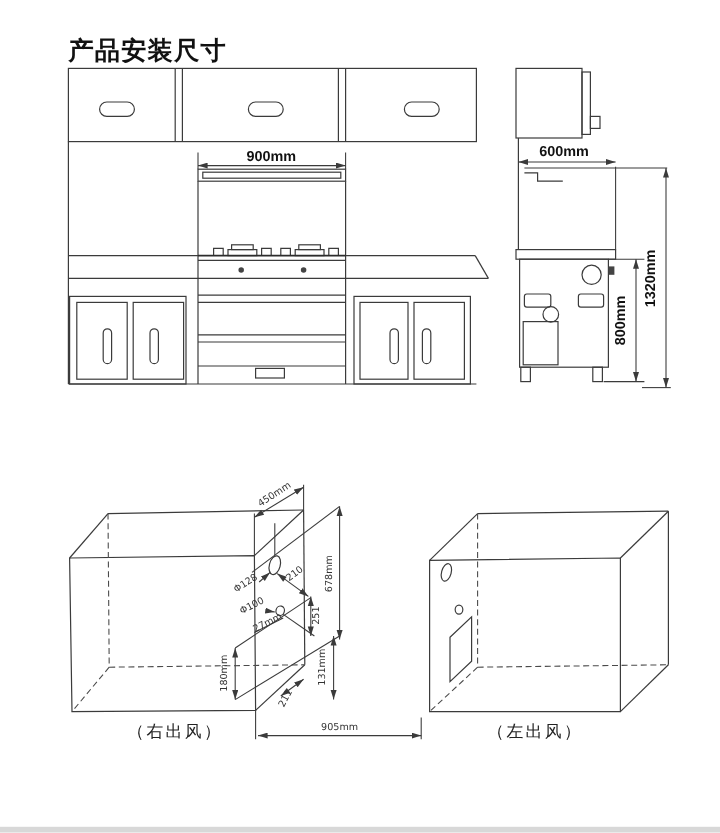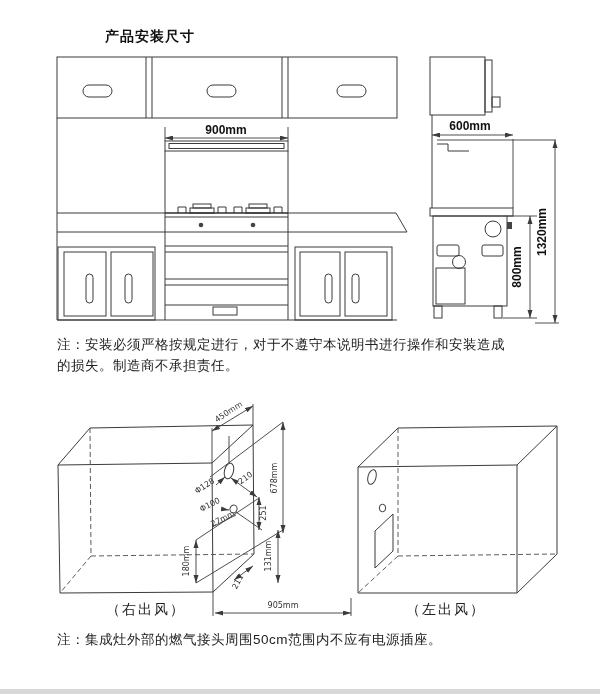--- a/index.html
+++ b/index.html
@@ -2,21 +2,21 @@
 <html><head>
 <meta charset="utf-8">
 <style>
   html,body{margin:0;padding:0;background:#eee;}
   .page{
     position:relative;width:600px;height:694px;background:#fff;
     font-family:"Liberation Sans","DejaVu Sans",sans-serif;color:#1a1a1a;
     overflow:hidden;margin:0 auto;
   }
   .abs{position:absolute;}
-  .sec-title{font-size:14px;font-weight:bold;color:#111;letter-spacing:1px;margin-left:48px;}
+  .sec-title{font-size:21px;font-weight:bold;color:#111;letter-spacing:1px;}
   .note{font-size:13.5px;color:#222;line-height:21px;letter-spacing:0.5px;}
   .footer-bar{left:0;bottom:0;width:600px;height:5px;background:#d8d8d8;}
   svg.drawing{position:absolute;left:0;top:0;}
   svg .ln{stroke:#3b3b3b;stroke-width:1;fill:none;}
   svg .thk{stroke:#2c2c2c;stroke-width:1.4;fill:none;}
   svg .dash{stroke:#4a4a4a;stroke-width:0.9;fill:none;stroke-dasharray:5 3;}
   svg .dimln{stroke:#3b3b3b;stroke-width:0.9;fill:none;}
   svg .arrow{fill:#3b3b3b;stroke:none;}
   svg .fillDark{fill:#444;stroke:none;}
   svg text{stroke:none;}
@@ -248,22 +248,17 @@
       </g>
       <g>
         <ellipse class="ln" cx="372" cy="477" rx="4" ry="7.5" transform="rotate(15 372 477)"></ellipse>
         <ellipse class="ln" cx="382.5" cy="508" rx="3.2" ry="3.8"></ellipse>
         <path class="ln" d="M375,531 L393,514 L393,551 L375,568 Z"></path>
       </g>
       <text class="cn-label" x="446" y="614" text-anchor="middle">（左出风）</text>
     </g>
   </svg>
 
-  <div class="abs note" style="left:57px;top:334px;width:500px;">
-    <div>注：安装必须严格按规定进行，对于不遵守本说明书进行操作和安装造成</div>
-    <div>的损失。制造商不承担责任。</div>
-  </div>
-
-
-  <div class="abs note" style="left:57px;top:629px;width:520px;">注：集成灶外部的燃气接头周围50cm范围内不应有电源插座。</div>
+
+
 
   <div class="abs footer-bar"></div>
 </div>
 
 </body></html>

